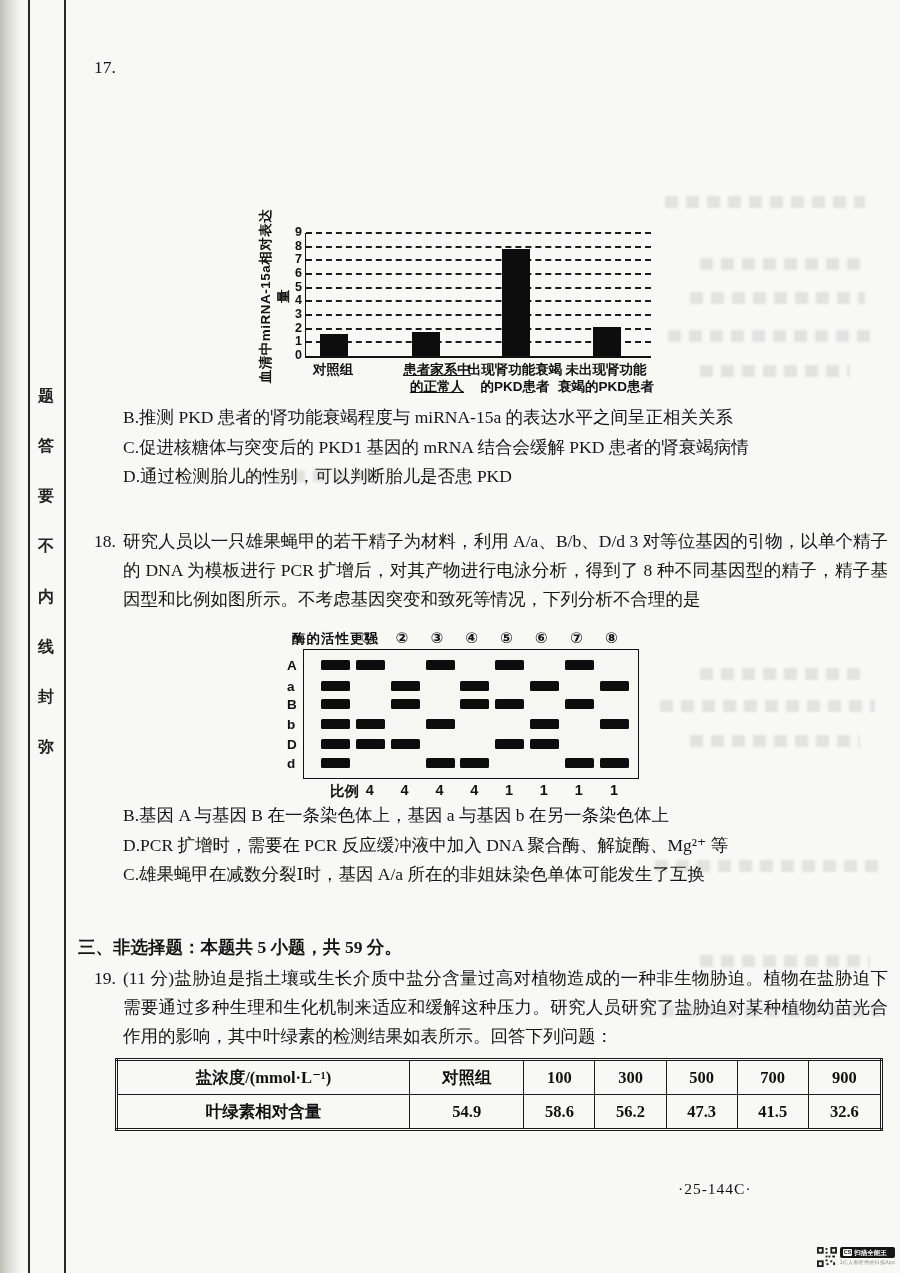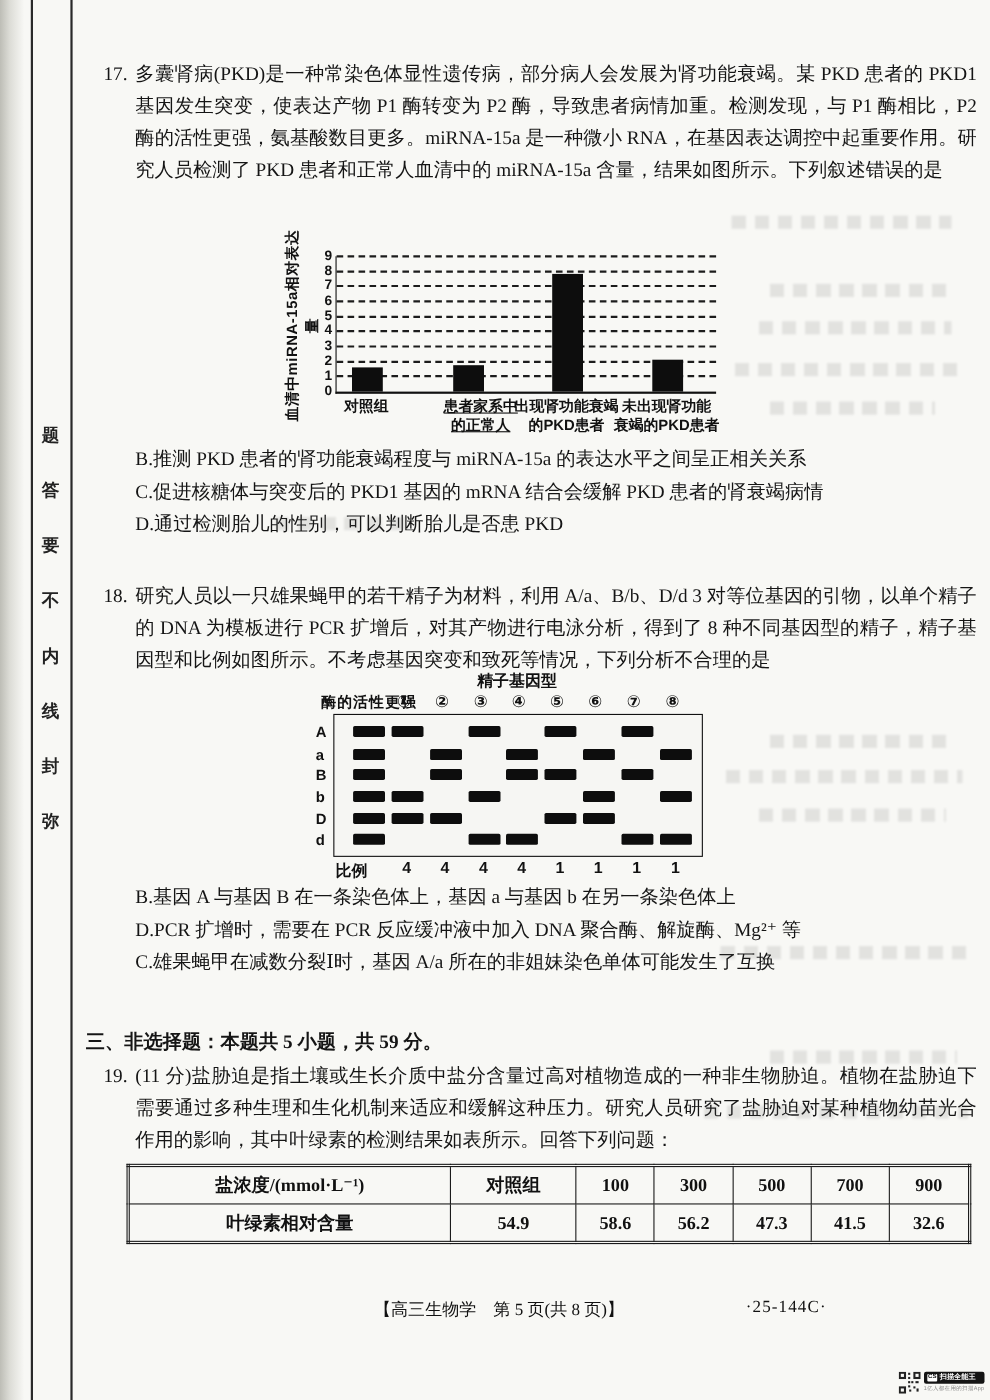--- a/index.html
+++ b/index.html
@@ -32,21 +32,21 @@
   .gel{position:absolute;left:285px;top:610px;width:370px;height:196px;font-family:"Liberation Sans","DejaVu Sans",sans-serif;color:#111;}
   .gel-title{position:absolute;left:18px;top:0;width:334px;text-align:center;font-size:14.5px;font-weight:700;}
   .gel-hdr{position:absolute;left:18px;top:19px;width:334px;height:18px;font-size:14px;font-weight:700;}
   .gel-hdr .ref{position:absolute;left:-11px;top:1px;font-size:13.5px;letter-spacing:1px;}
   .gel-hdr .lane-lab{position:absolute;top:0;font-size:15px;}
   .gel-box{position:absolute;left:18px;top:39px;width:334px;height:128px;border:1.8px solid #111;background:#f6f6f3;}
   .band{position:absolute;width:29px;height:10px;background:#0d0d0d;border-radius:1.5px;}
   .gel-rows{position:absolute;left:2px;top:39px;width:14px;height:128px;font-size:13.5px;font-weight:700;}
   .gel-rows span{position:absolute;left:0;}
   .gel-ratio{position:absolute;left:18px;top:172px;width:334px;height:18px;font-size:14.5px;font-weight:700;}
-  .gel-ratio .rl{position:absolute;left:2px;top:0;text-align:center;}
+  .gel-ratio .rl{position:absolute;left:27px;top:0;text-align:center;}
   .gel-ratio span.rv{position:absolute;top:0;width:20px;text-align:center;}
   
   table.salt{position:absolute;left:115px;top:1058px;width:768px;border-collapse:collapse;
     font-size:16.5px;font-weight:700;color:#111;background:#f8f8f5;}
   table.salt td{border:1.4px solid #1b1b1b;text-align:center;height:33px;padding:0 2px;}
   table.salt{border:3px double #1b1b1b;}
   table.salt td:first-child{width:287px;}
   
   .footer{position:absolute;top:1180px;left:0;width:900px;height:22px;font-size:15.5px;color:#111;}
   .footer .fl{position:absolute;left:340px;}
@@ -77,21 +77,21 @@
       <span>要</span>
       <span>不</span>
       <span>内</span>
       <span>线</span>
       <span>封</span>
       <span>弥</span>
     </div>
 
   <div class="blk" style="top:53px">
     <div class="stem">
-      <span class="qnum">17.</span><span>多囊肾病(PKD)是一种常染色体显性遗传病，部分病人会发展为肾功能衰竭。某 PKD 患者的 PKD1 基因发生突变，使表达产物 P1 酶转变为 P2 酶，导致患者病情加重。检测发现，与 P1 酶相比，P2 酶的活性更强，氨基酸数目更多。miRNA-15a 是一种微小 RNA，在基因表达调控中起重要作用。研究人员检测了 PKD 患者和正常人血清中的 miRNA-15a 含量，结果如图所示。下列叙述错误的是</span>
+      <span class="qnum">17.</span>
     </div>
   </div>
 
   <div class="chart">
     <div class="ylabel">血清中miRNA-15a相对表达量</div>
     <div class="plot" id="plot">
         <div class="ytick" style="bottom: -7px;">0</div>
         <div class="gridline" style="bottom: 12.6667px;"></div>
         <div class="ytick" style="bottom: 6.66667px;">1</div>
         <div class="gridline" style="bottom: 26.3333px;"></div>
@@ -141,21 +141,20 @@
       </ul>
   </div>
 
   <div class="blk" style="top:527px">
     <div class="stem">
       <span class="qnum">18.</span><span>研究人员以一只雄果蝇甲的若干精子为材料，利用 A/a、B/b、D/d 3 对等位基因的引物，以单个精子的 DNA 为模板进行 PCR 扩增后，对其产物进行电泳分析，得到了 8 种不同基因型的精子，精子基因型和比例如图所示。不考虑基因突变和致死等情况，下列分析不合理的是</span>
     </div>
   </div>
 
   <div class="gel">
-    <div class="gel-title">精子基因型</div>
     <div class="gel-hdr" id="gelhdr">
       <span class="ref">酶的活性更强</span>
     <span class="lane-lab" style="left: calc(20% - 9px);">①</span>
         <span class="lane-lab" style="left: calc(30.4% - 9px);">②</span>
         <span class="lane-lab" style="left: calc(40.9% - 9px);">③</span>
         <span class="lane-lab" style="left: calc(51.3% - 9px);">④</span>
         <span class="lane-lab" style="left: calc(61.7% - 9px);">⑤</span>
         <span class="lane-lab" style="left: calc(72.1% - 9px);">⑥</span>
         <span class="lane-lab" style="left: calc(82.6% - 9px);">⑦</span>
         <span class="lane-lab" style="left: calc(93.1% - 9px);">⑧</span>
@@ -248,21 +247,20 @@
           <td>58.6</td>
           <td>56.2</td>
           <td>47.3</td>
           <td>41.5</td>
           <td>32.6</td>
         </tr>
       </tbody>
   </table>
 
   <div class="footer">
-    <span class="fl">【高三生物学　第 5 页(共 8 页)】</span>
     <span class="fr">·25-144C·</span>
   </div>
 
   <div class="wm">
     <svg width="20" height="20" viewBox="0 0 21 21">
       <rect x="0" y="0" width="21" height="21" fill="#f8f8f5"></rect>
       <g fill="#222">
         <rect x="0" y="0" width="7" height="7"></rect>
           <rect x="14" y="0" width="7" height="7"></rect>
           <rect x="0" y="14" width="7" height="7"></rect>

